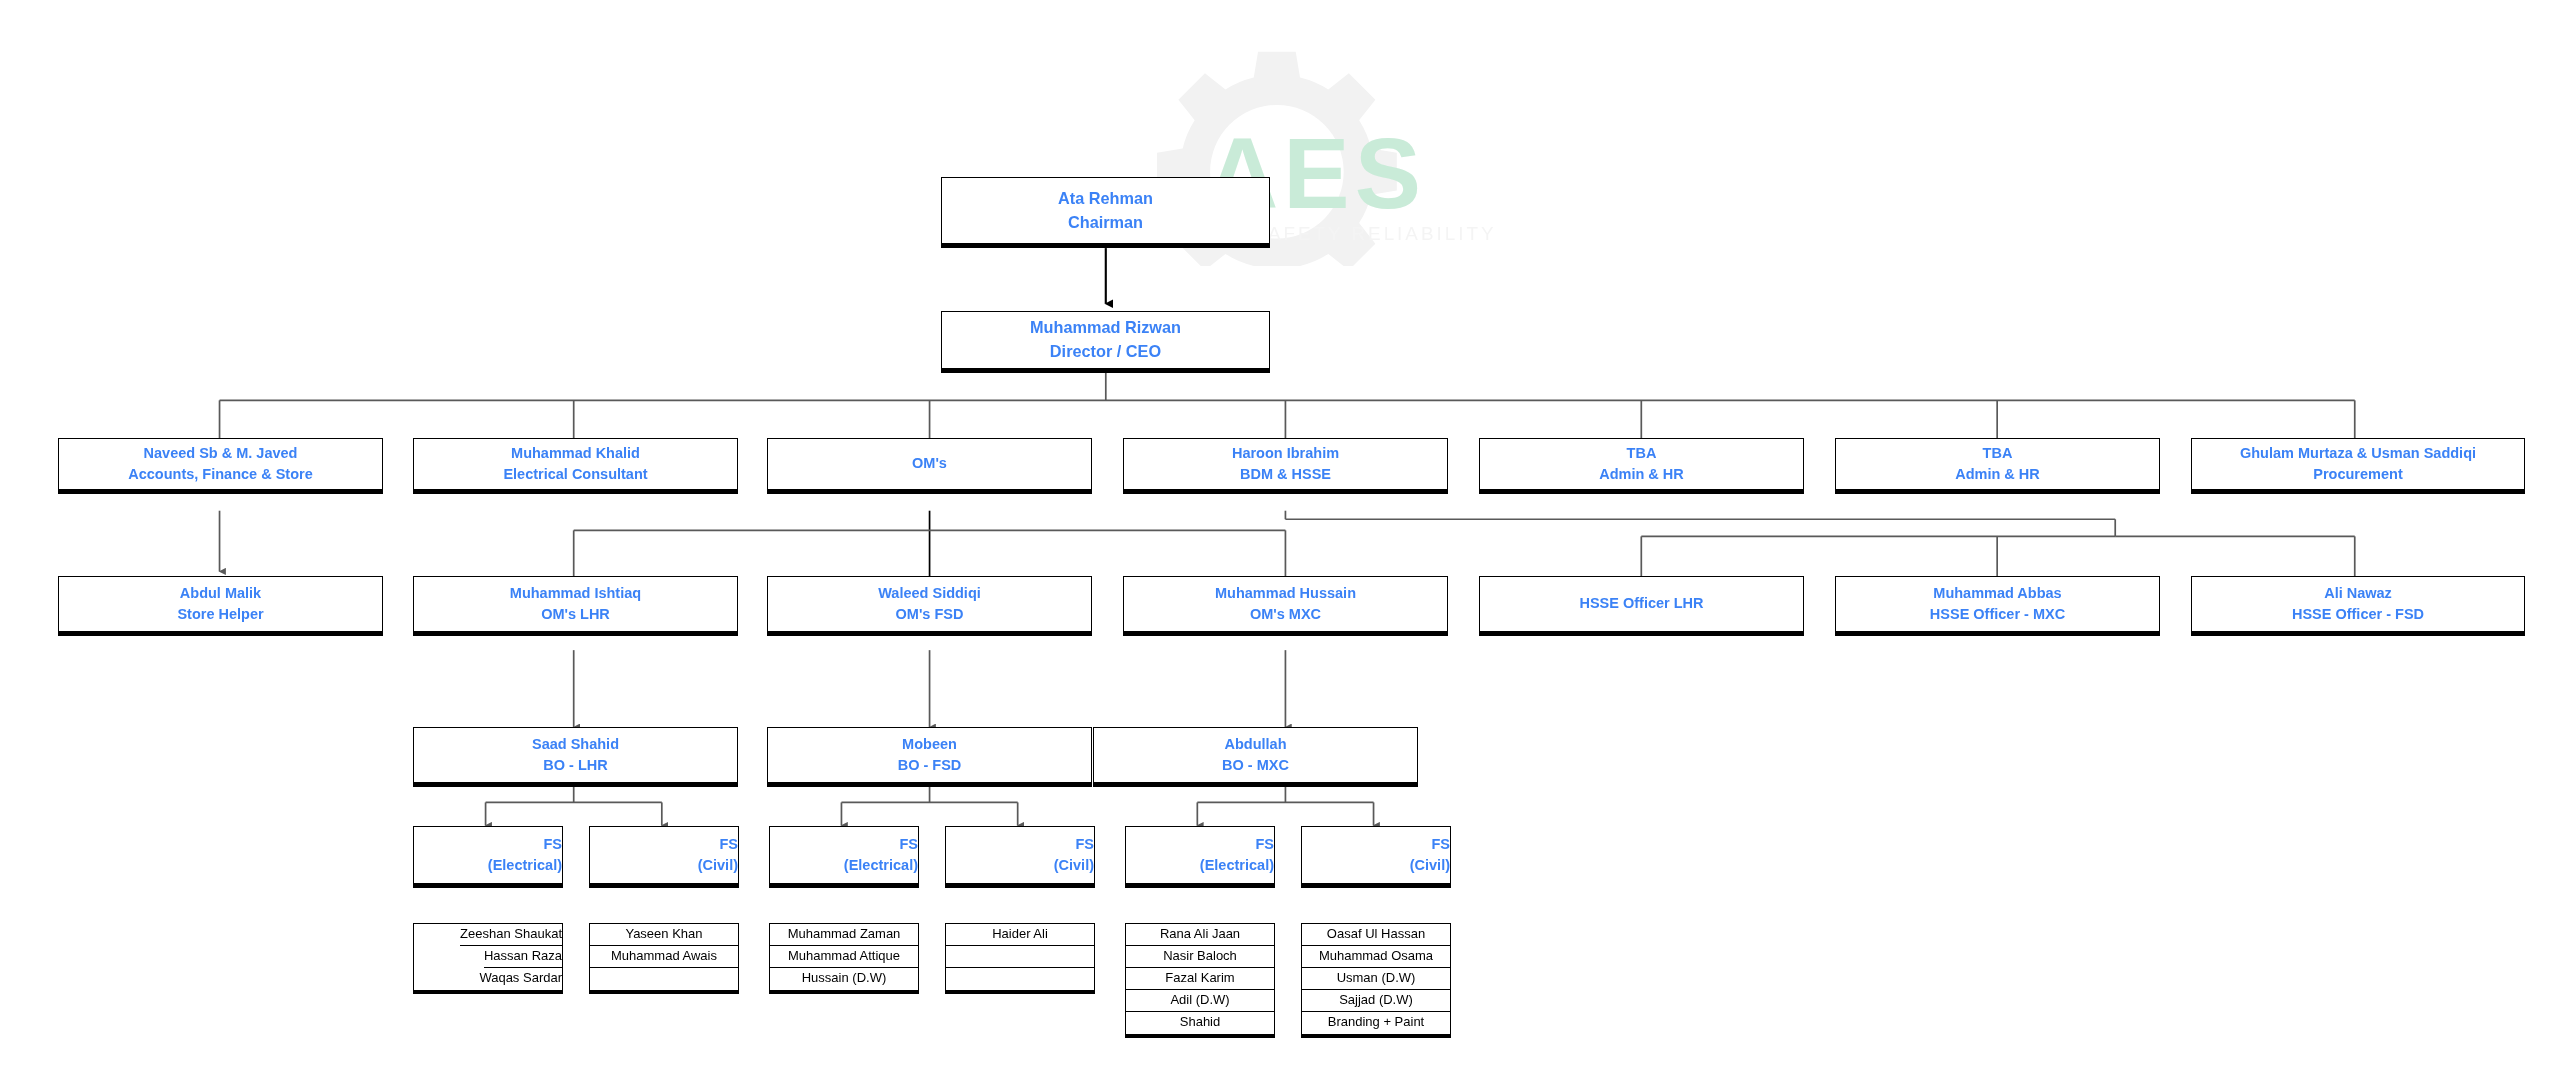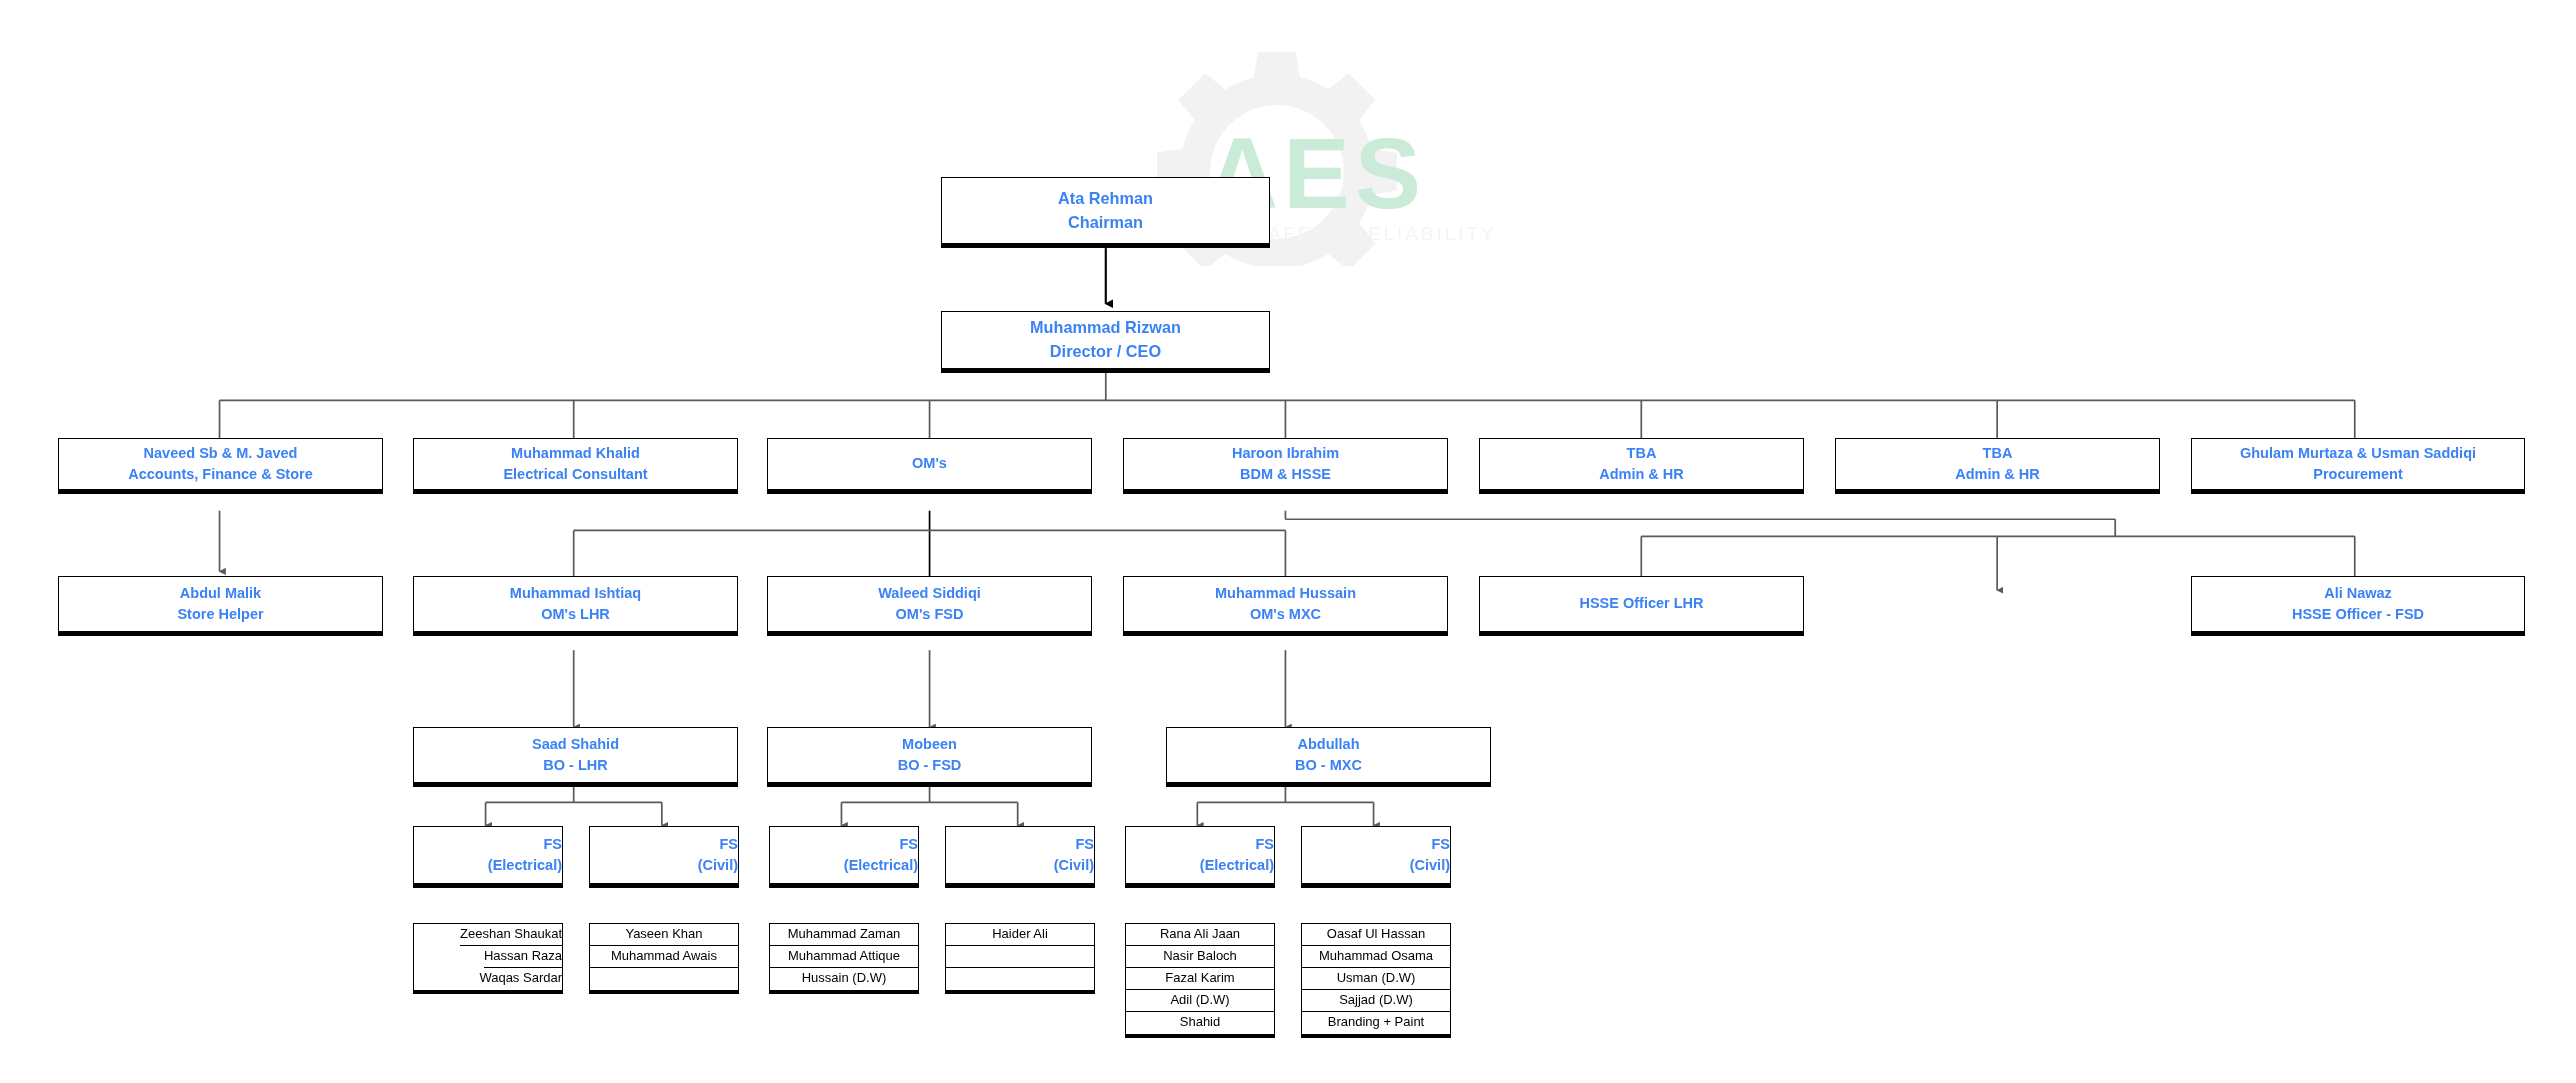--- a/index.html
+++ b/index.html
@@ -230,37 +230,41 @@
 
   <div class="node r4" style="left:1123px; top:576px; width:325px; height:60px;">
     <span class="l1">Muhammad Hussain</span>
     <span class="l2">OM's MXC</span>
   </div>
 
   <div class="node r4" style="left:1479px; top:576px; width:325px; height:60px;">
     <span class="l1">HSSE Officer LHR</span>
   </div>
 
+  <div class="node r4" style="left:1835px; top:576px; width:325px; height:60px;">
+    <span class="l1">Muhammad Abbas</span>
+    <span class="l2">HSSE Officer - MXC</span>
+  </div>
 
   <div class="node r4" style="left:2191px; top:576px; width:334px; height:60px;">
     <span class="l1">Ali Nawaz</span>
     <span class="l2">HSSE Officer - FSD</span>
   </div>
 
   <div class="node r5" style="left:413px; top:727px; width:325px; height:60px;">
     <span class="l1">Saad Shahid</span>
     <span class="l2">BO - LHR</span>
   </div>
 
   <div class="node r5" style="left:767px; top:727px; width:325px; height:60px;text-align:right;">
     <span class="l1">Mobeen</span>
     <span class="l2">BO - FSD</span>
   </div>
 
-  <div class="node r5" style="left:1166px; top:727px; width:325px; height:60px;">
+  <div class="node r5" style="left:1093px; top:727px; width:325px; height:60px;">
     <span class="l1">Abdullah</span>
     <span class="l2">BO - MXC</span>
   </div>
 
   <div class="node fs" style="left:413px; top:826px; width:150px; height:62px;">
     <span class="l1">FS</span>
     <span class="l2">(Electrical)</span>
   </div>
 
   <div class="node fs" style="left:589px; top:826px; width:150px; height:62px;">

